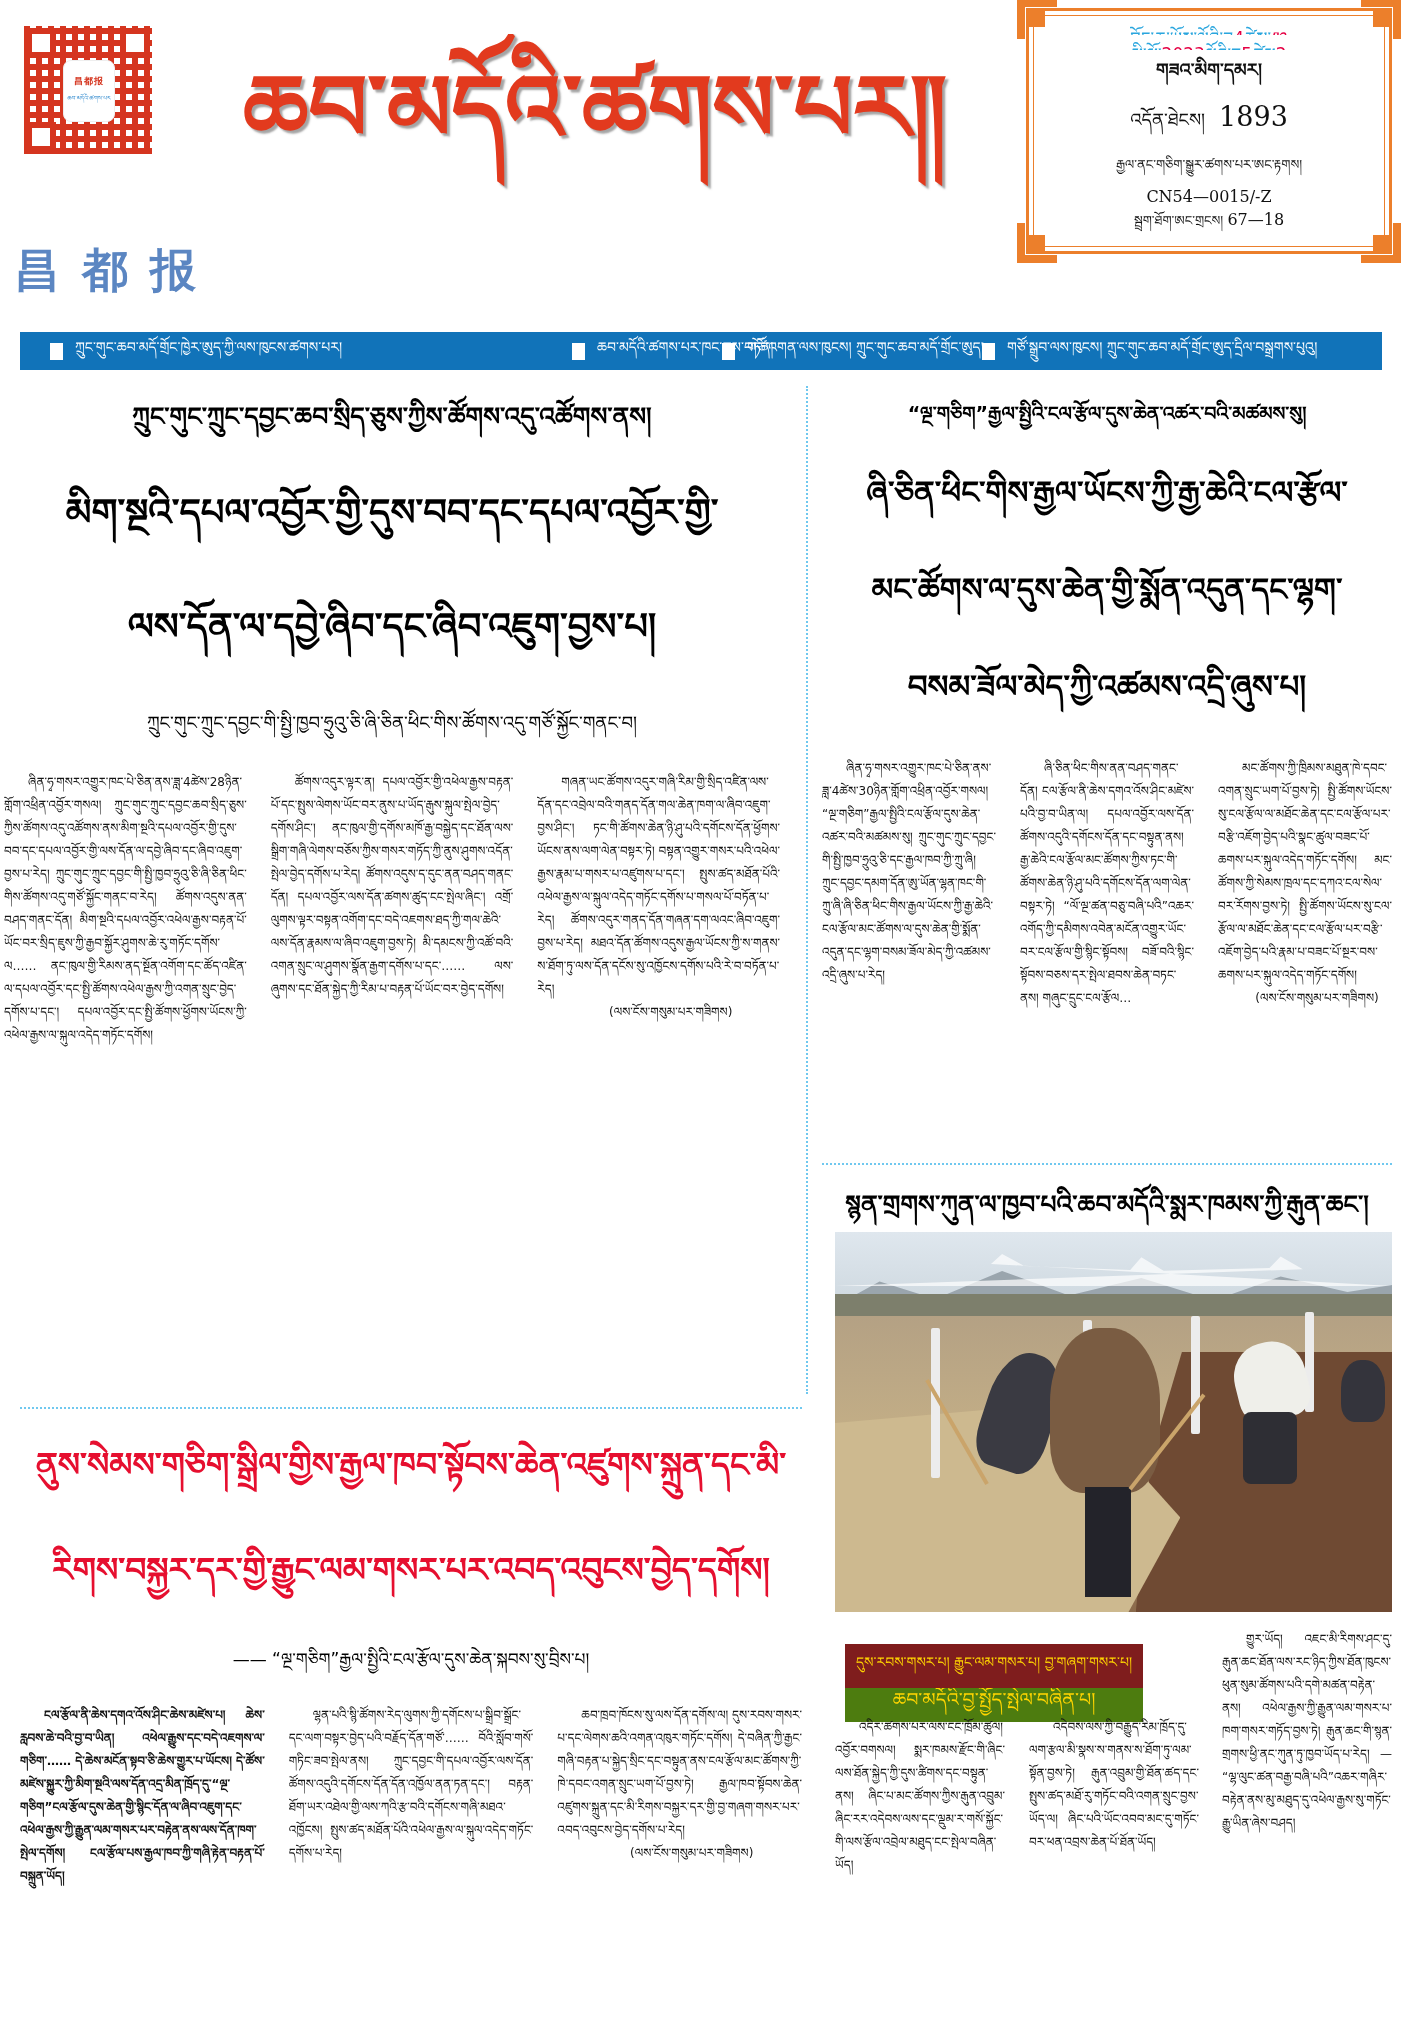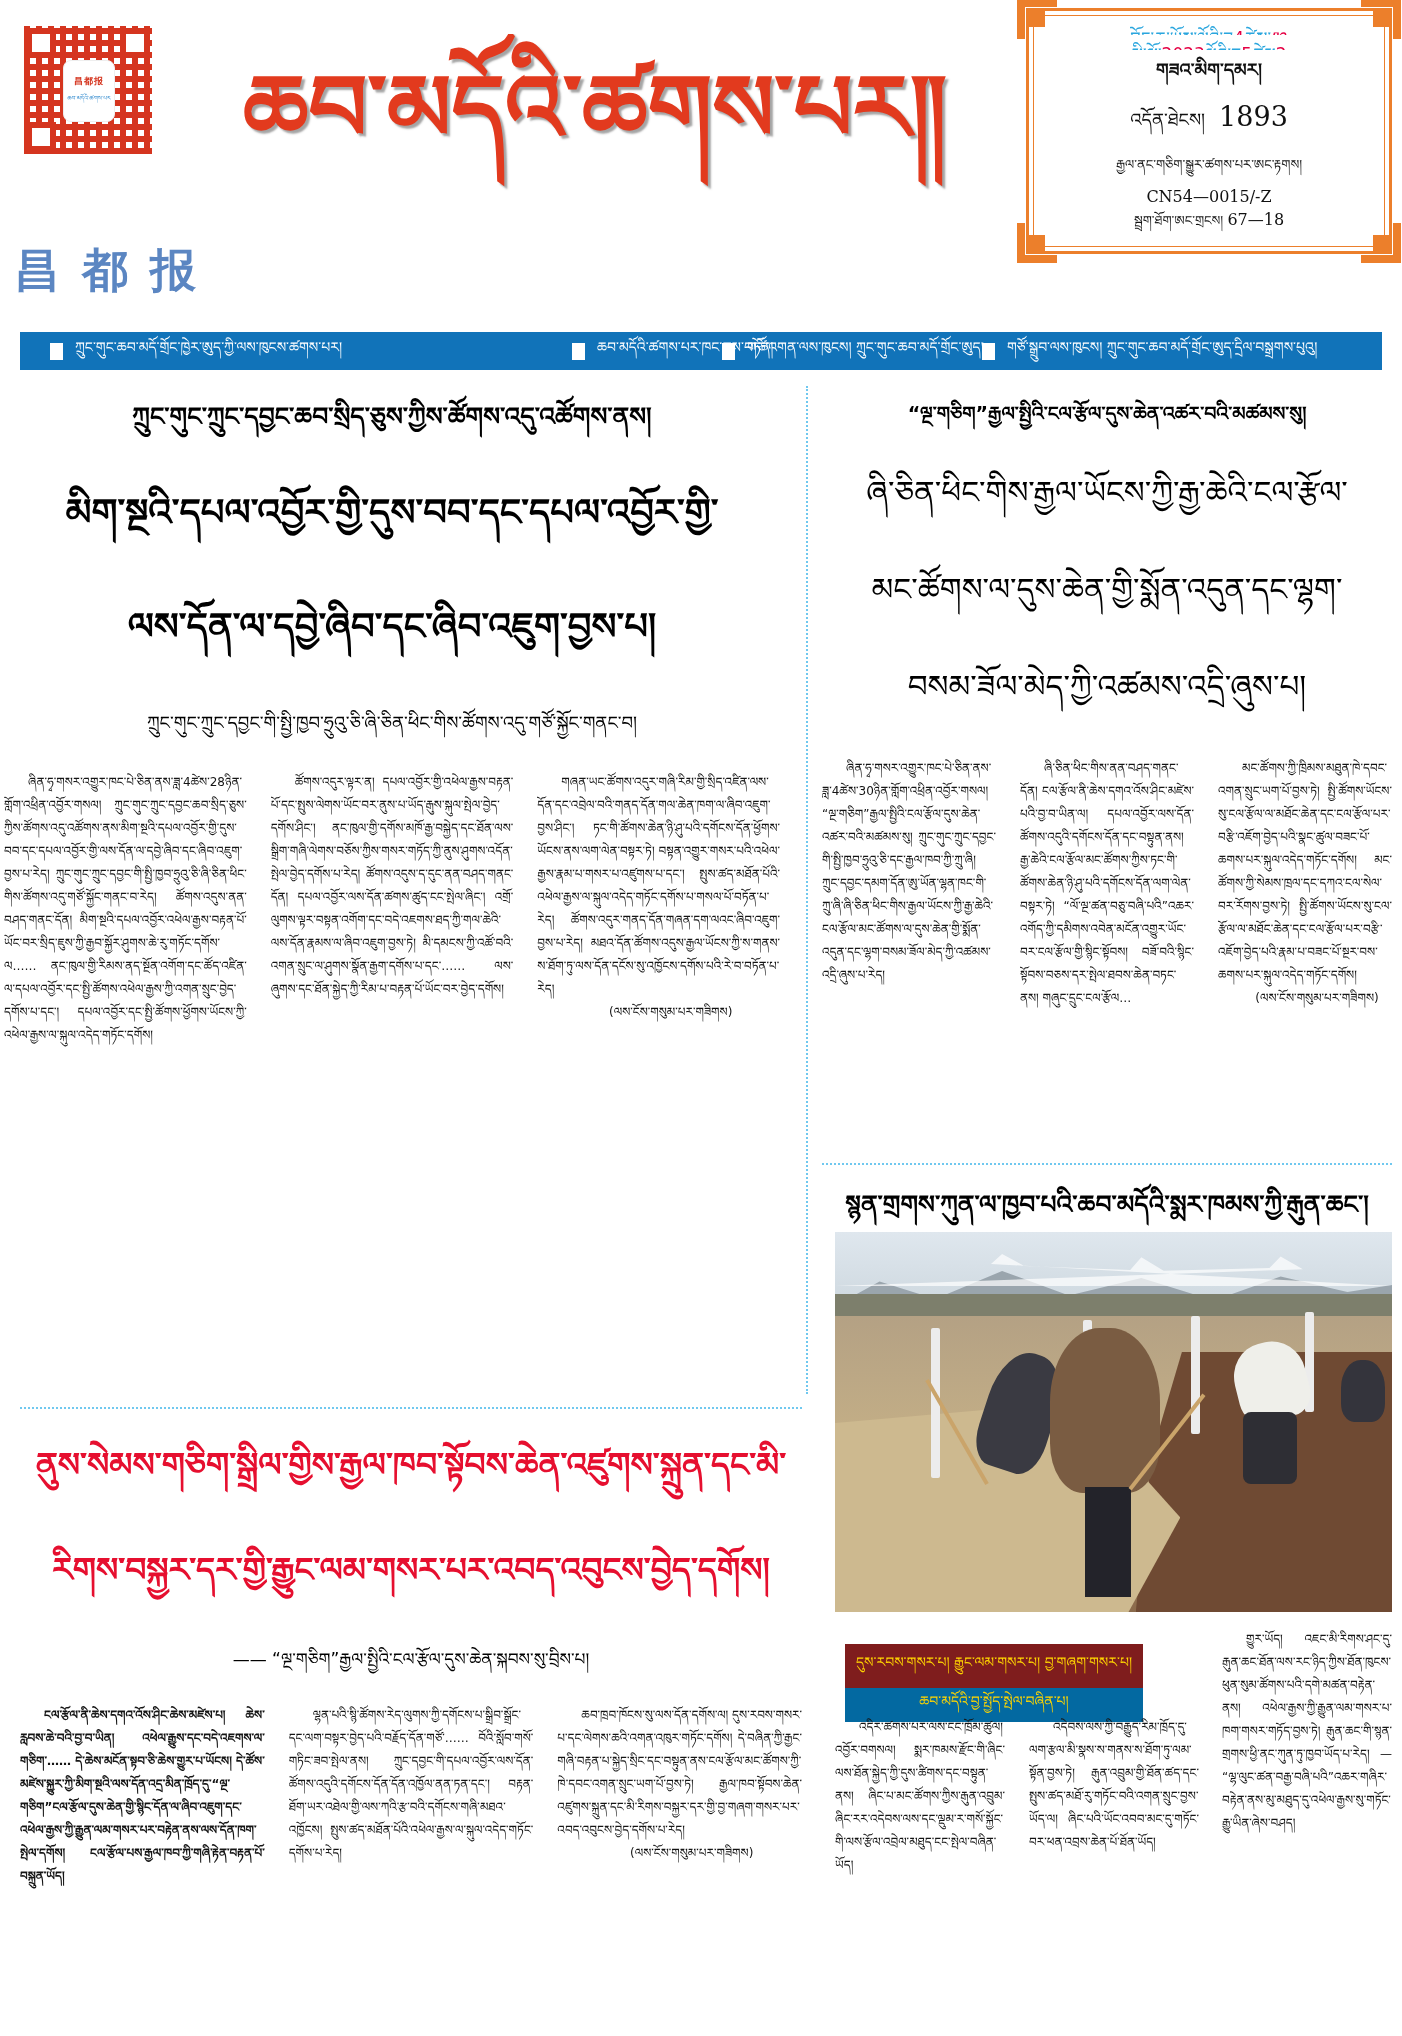--- a/index.html
+++ b/index.html
@@ -50,21 +50,21 @@
   .nav-bullet{width:13px;height:17px;background:#fff;margin-right:12px;flex:0 0 auto;}
 
   
   .vdiv{border-left:2px dotted #70c8ef;width:0;}
   .hdiv{border-top:2px dotted #70c8ef;height:0;}
 
   
   .h-center{text-align:center;white-space:nowrap;overflow:hidden;}
   .kicker-lg{font-size:25px;font-weight:bold;color:#000;}
   .title-xl{font-size:37px;font-weight:bold;color:#000;}
-  .title-lg{font-size:31px;font-weight:normal;color:#000;}
+  .title-lg{font-size:31px;font-weight:bold;color:#000;}
   .subtitle{font-size:18px;color:#000;}
   .red-title{font-size:33px;font-weight:bold;color:#e60f2f;}
   .photo-head{font-size:25px;font-weight:bold;color:#000;}
 
   
   .cols{display:flex;gap:24px;}
   .col{flex:1 1 0;font-size:12px;line-height:23px;color:#141414;text-align:justify;
        overflow:hidden;text-indent:2em;}
   .credit{font-size:12px;color:#141414;text-align:center;}
   .boldlead{font-weight:bold;}
@@ -84,22 +84,22 @@
   .straw{position:absolute;left:0;top:170px;width:62%;height:210px;background:#cdb98f;
          clip-path:polygon(0 10%,70% 0,100% 55%,85% 100%,0 100%);}
   .post{position:absolute;width:9px;background:#ececec;border-radius:2px;}
   .figure{position:absolute;border-radius:45% 45% 30% 30%;}
   .shovel{position:absolute;width:4px;height:120px;background:#caa46a;transform:rotate(38deg);}
 
   
   #caption-box{left:845px;top:1628px;width:298px;height:78px;}
   #caption-box .band1{height:44px;background:#7f1d1d;color:#ffd500;display:flex;align-items:center;justify-content:center;
                       font-size:14px;white-space:nowrap;overflow:hidden;margin-top:16px;}
-  #caption-box .band2{height:34px;background:#0369a1;color:#ffd500;display:flex;align-items:center;justify-content:center;
-                      font-size:14px;white-space:nowrap;overflow:hidden;}
+  #caption-box .band2{height:34px;background:#4d7c0f;color:#ffd500;display:flex;align-items:center;justify-content:center;
+                      font-size:19px;white-space:nowrap;overflow:hidden;}
 </style>
 </head>
 <body>
 
 <div id="page">
 
   <div id="qr" class="abs">
     <div class="qr-eye tl"></div>
     <div class="qr-eye tr"></div>
     <div class="qr-eye bl"></div>

